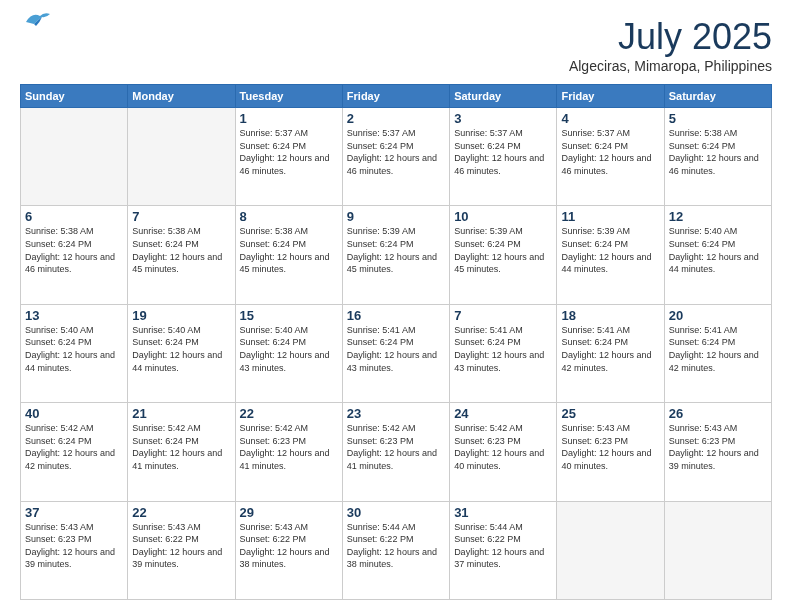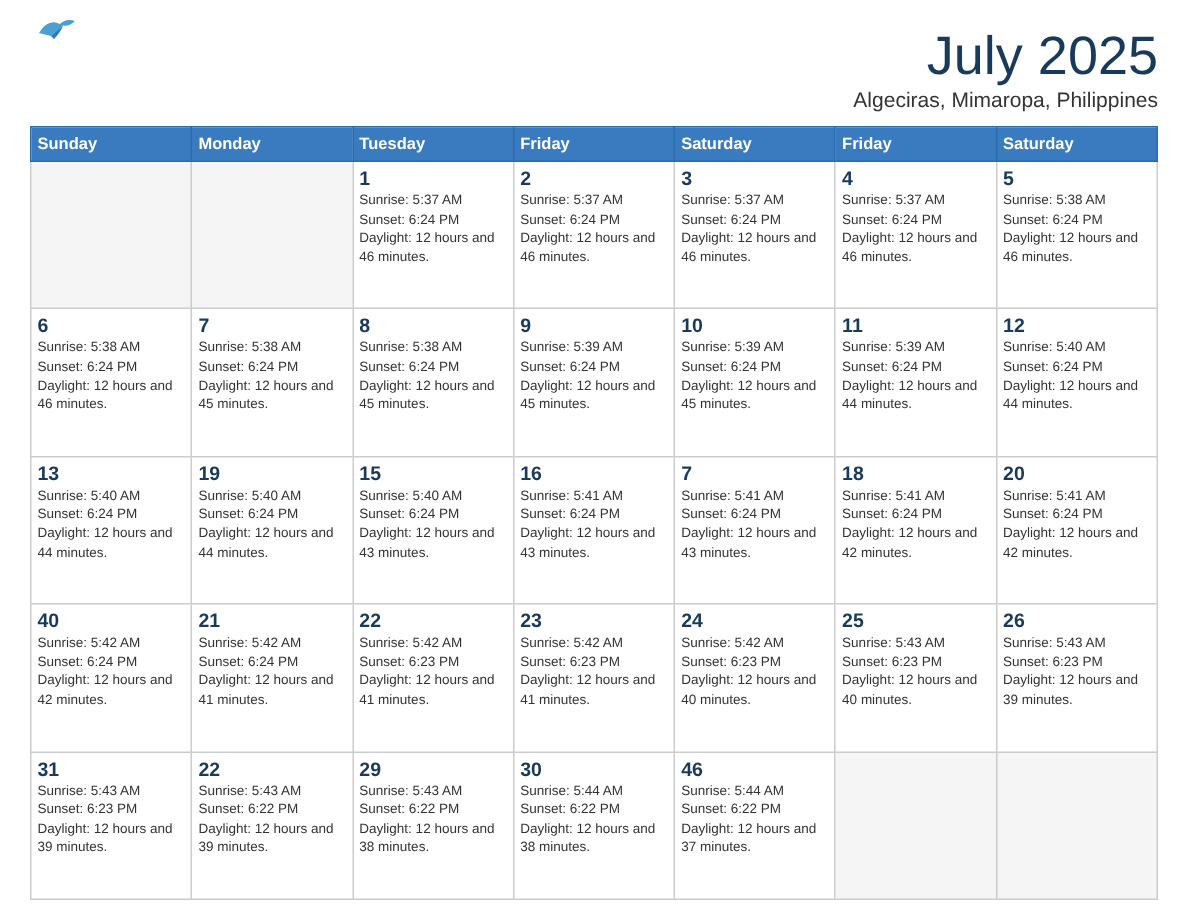--- a/index.html
+++ b/index.html
@@ -228,37 +228,37 @@
             <span class="day-num">25</span>
             <div class="day-info">Sunrise: 5:43 AM<br>Sunset: 6:23 PM<br>Daylight: 12 hours and 40 minutes.</div>
           </td>
           <td>
             <span class="day-num">26</span>
             <div class="day-info">Sunrise: 5:43 AM<br>Sunset: 6:23 PM<br>Daylight: 12 hours and 39 minutes.</div>
           </td>
         </tr>
         <tr>
           <td>
-            <span class="day-num">31</span>
+            <span class="day-num">37</span>
             <div class="day-info">Sunrise: 5:43 AM<br>Sunset: 6:23 PM<br>Daylight: 12 hours and 39 minutes.</div>
           </td>
           <td>
             <span class="day-num">22</span>
             <div class="day-info">Sunrise: 5:43 AM<br>Sunset: 6:22 PM<br>Daylight: 12 hours and 39 minutes.</div>
           </td>
           <td>
             <span class="day-num">29</span>
             <div class="day-info">Sunrise: 5:43 AM<br>Sunset: 6:22 PM<br>Daylight: 12 hours and 38 minutes.</div>
           </td>
           <td>
             <span class="day-num">30</span>
             <div class="day-info">Sunrise: 5:44 AM<br>Sunset: 6:22 PM<br>Daylight: 12 hours and 38 minutes.</div>
           </td>
           <td>
-            <span class="day-num">46</span>
+            <span class="day-num">31</span>
             <div class="day-info">Sunrise: 5:44 AM<br>Sunset: 6:22 PM<br>Daylight: 12 hours and 37 minutes.</div>
           </td>
           <td class="empty"></td>
           <td class="empty"></td>
         </tr>
       </tbody>
   </table>
 </div>
 
 </body></html>

